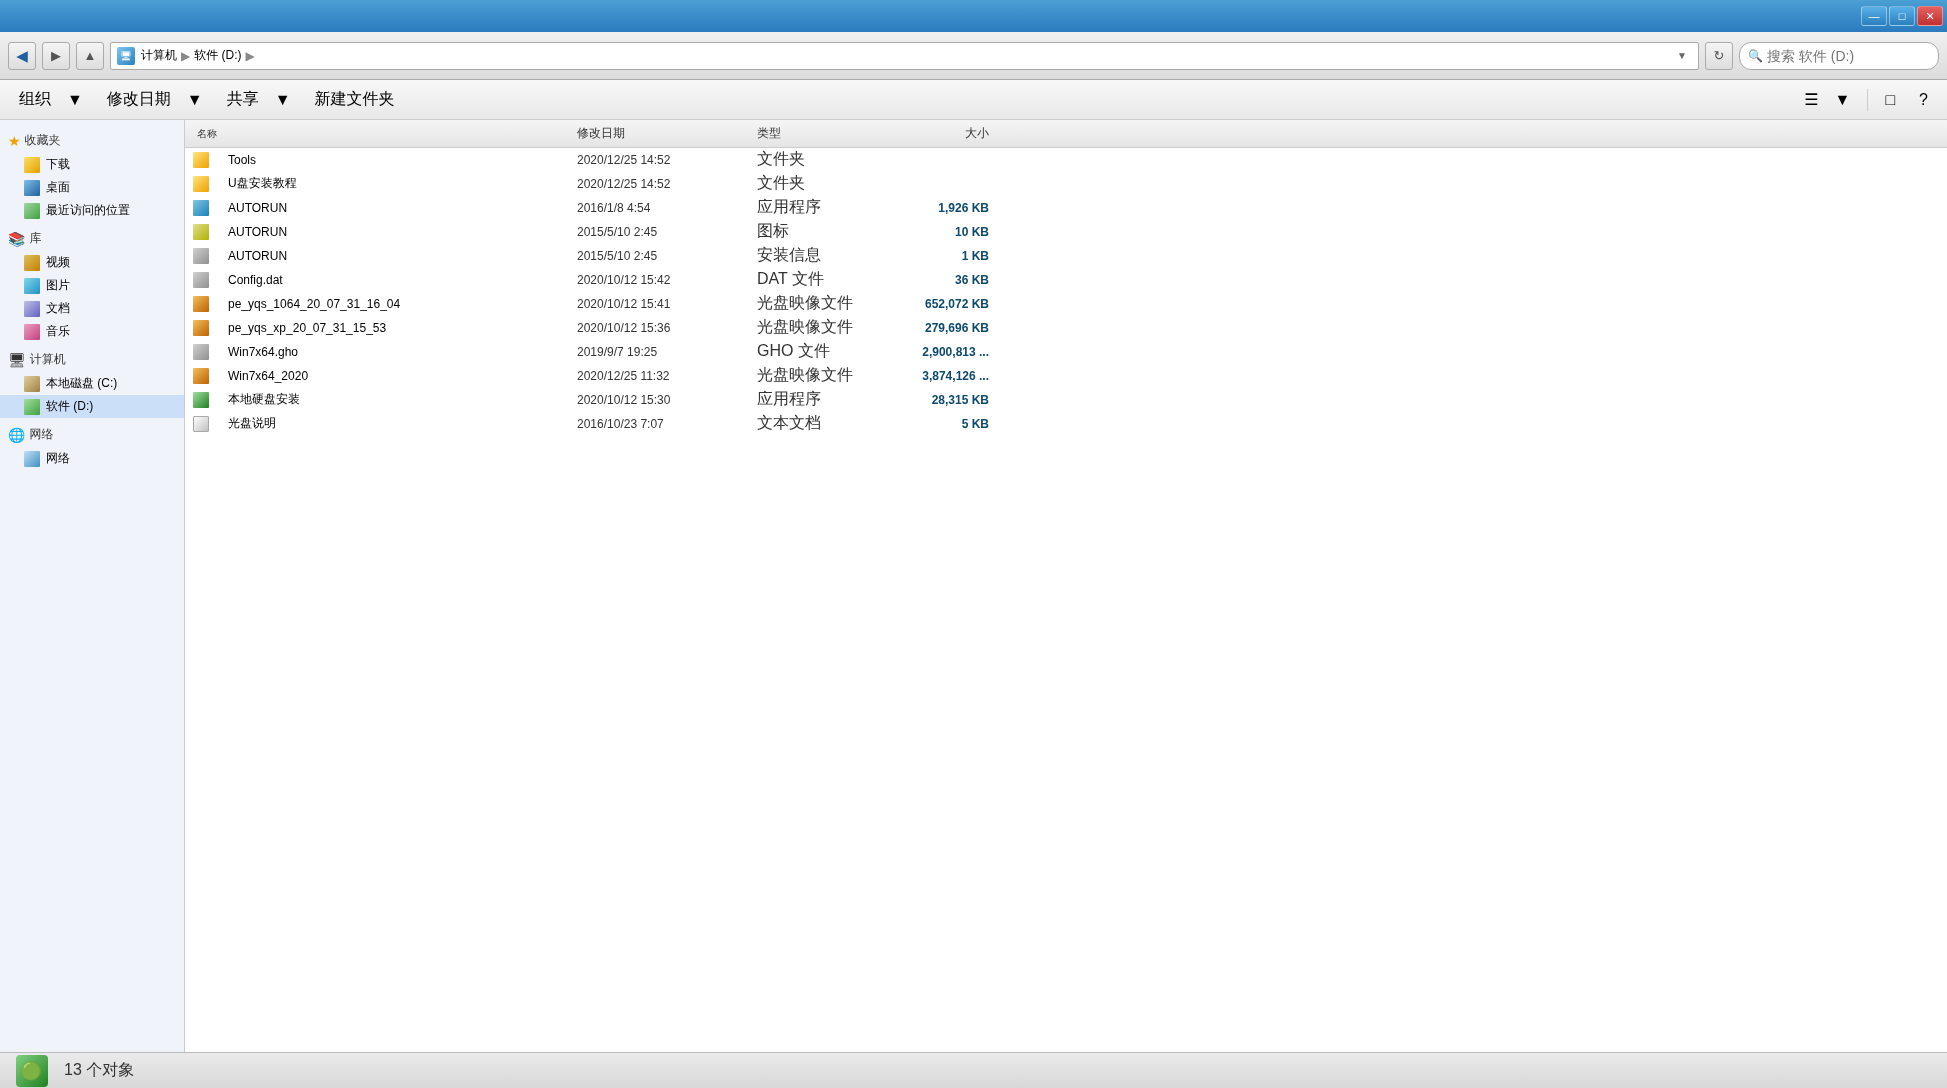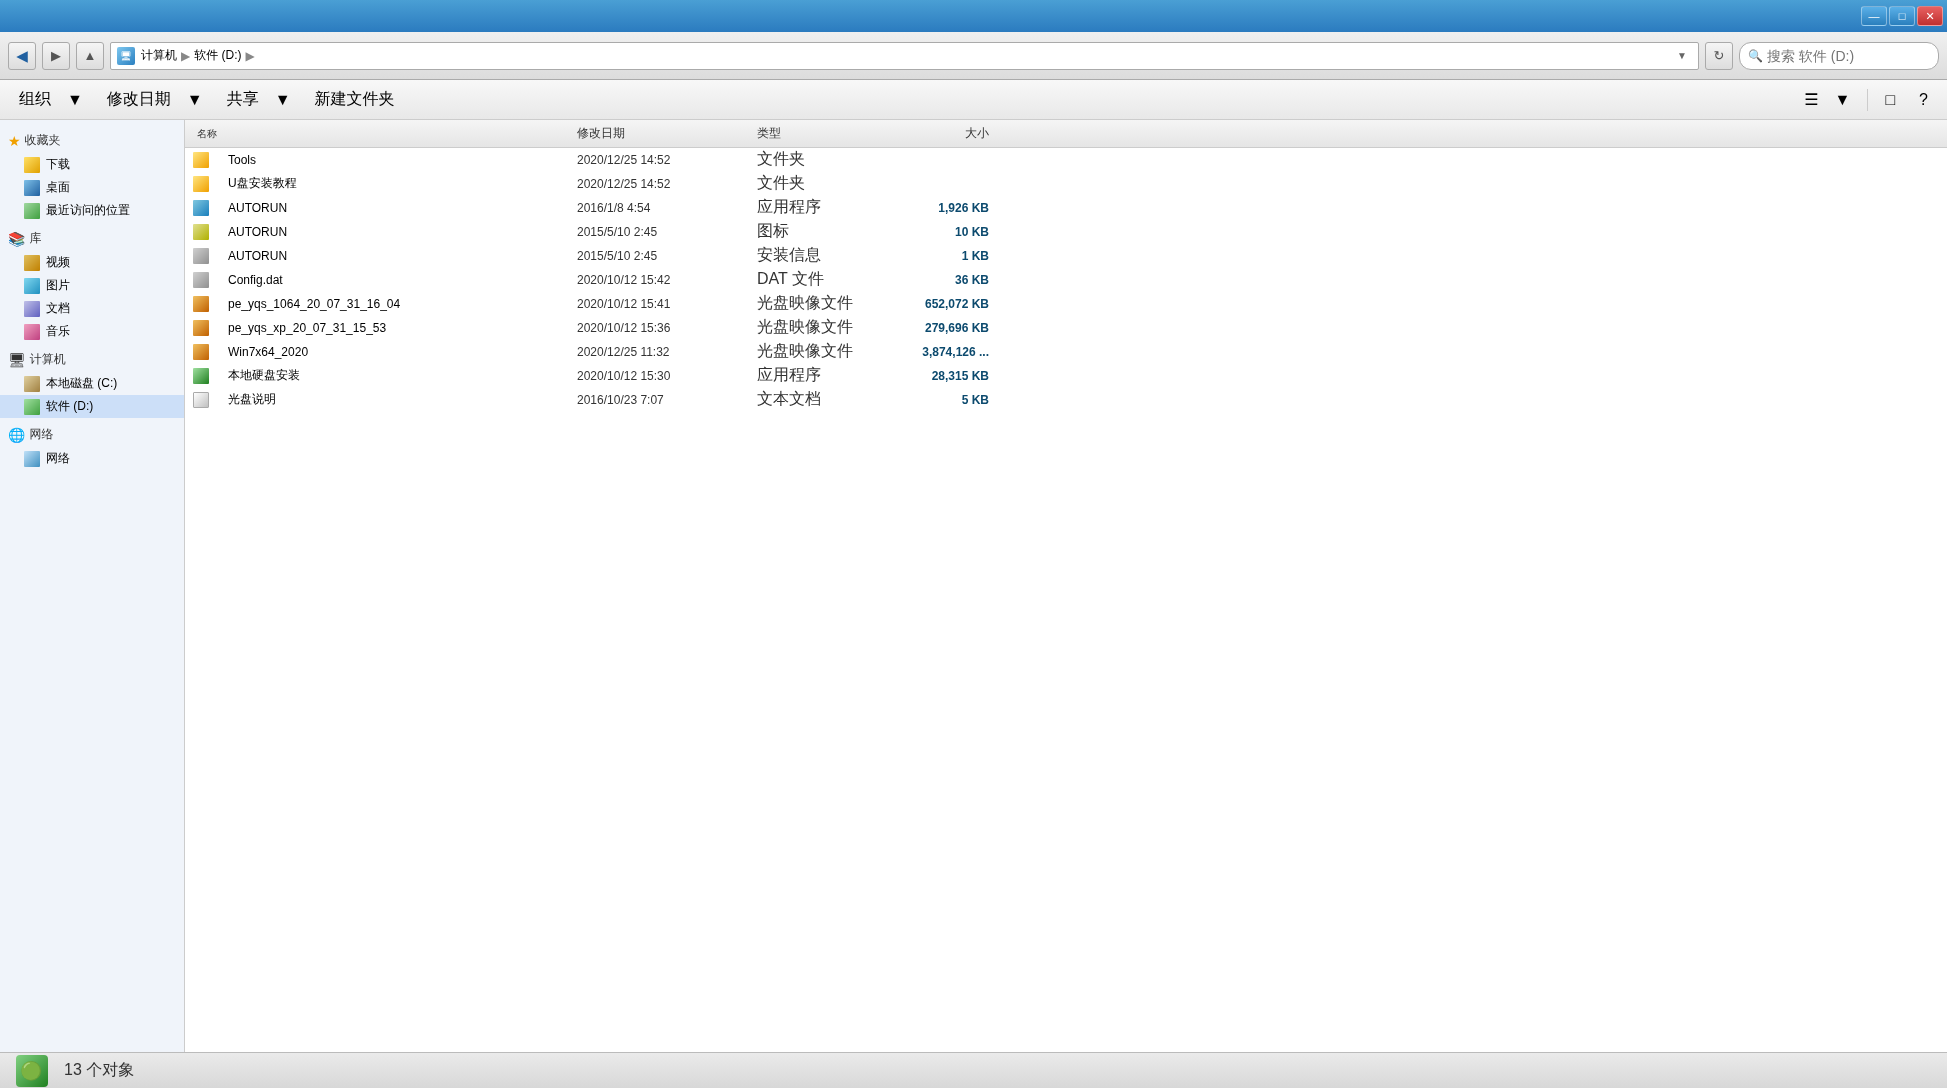--- a/index.html
+++ b/index.html
@@ -541,20 +541,29 @@
     <div class="file-cell-name">
       <div class="fi fi-iso"></div>
       <span>pe_yqs_xp_20_07_31_15_53</span>
     </div>
     <div class="file-cell-date">2020/10/12 15:36</div>
     <div class="file-cell-type">光盘映像文件</div>
     <div class="file-cell-size">279,696 KB</div>
   </div>
         <div class="file-row">
     <div class="file-cell-name">
+      <div class="fi fi-gho"></div>
+      <span>Win7x64.gho</span>
+    </div>
+    <div class="file-cell-date">2019/9/7 19:25</div>
+    <div class="file-cell-type">GHO 文件</div>
+    <div class="file-cell-size">2,900,813 ...</div>
+  </div>
+        <div class="file-row">
+    <div class="file-cell-name">
       <div class="fi fi-iso"></div>
       <span>Win7x64_2020</span>
     </div>
     <div class="file-cell-date">2020/12/25 11:32</div>
     <div class="file-cell-type">光盘映像文件</div>
     <div class="file-cell-size">3,874,126 ...</div>
   </div>
         <div class="file-row">
     <div class="file-cell-name">
       <div class="fi fi-app"></div>

